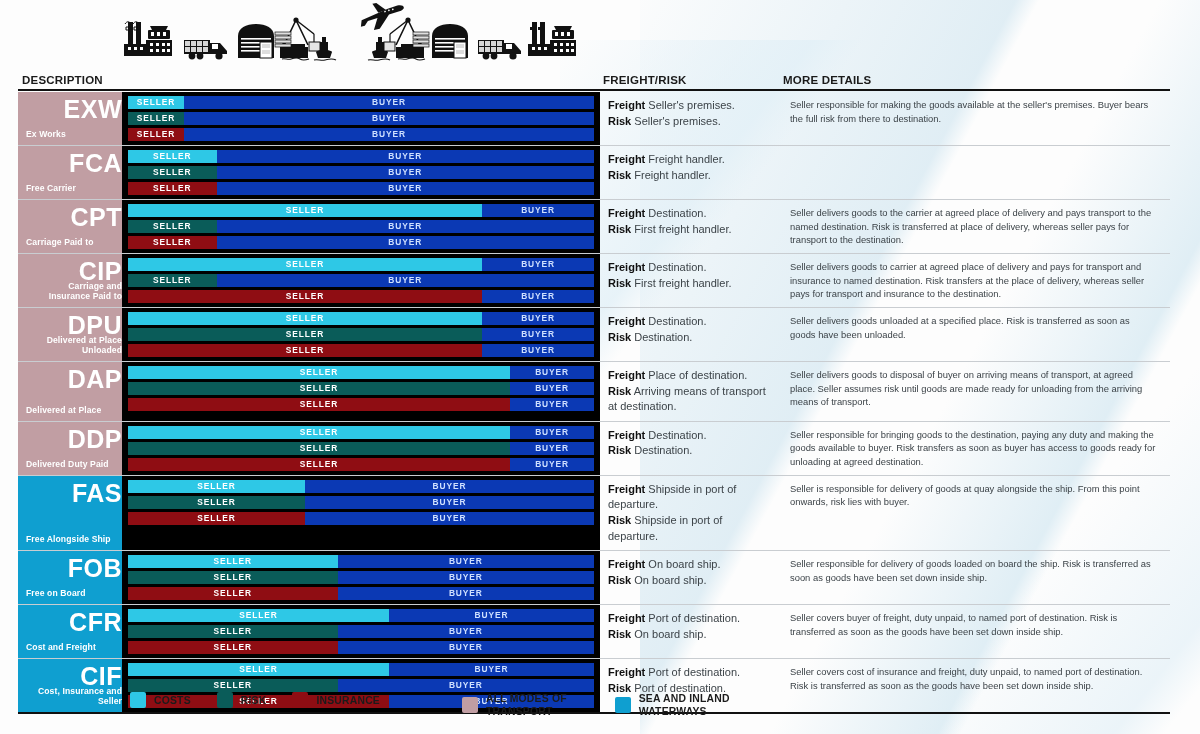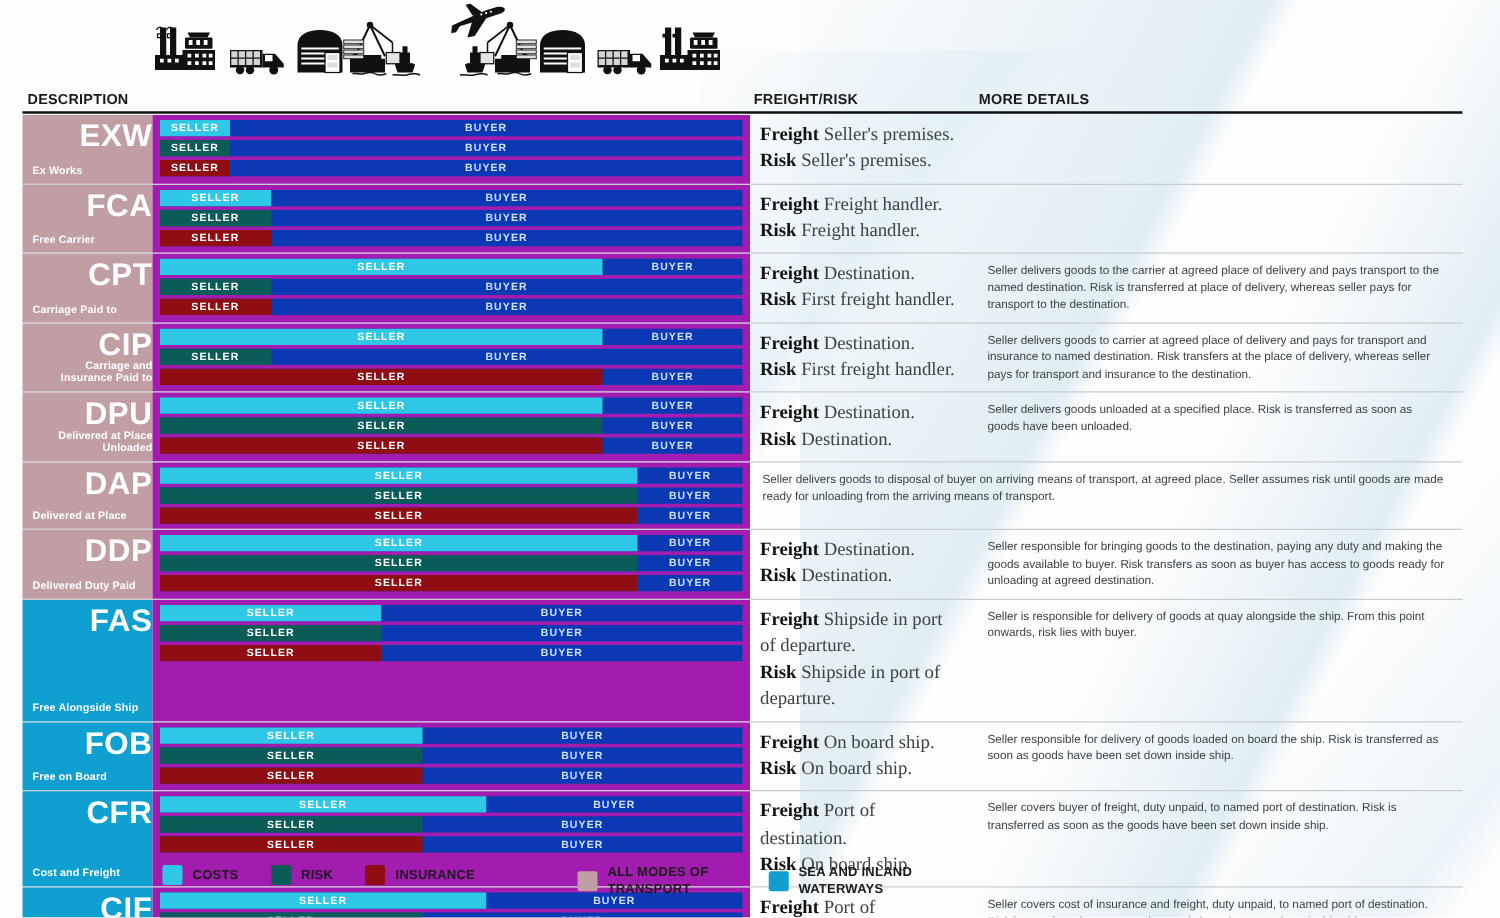--- a/index.html
+++ b/index.html
@@ -53,39 +53,39 @@
   .term.all   { background: #c19ea3; }
   .term.sea   { background: #0f9fd0; }
   .term-code  { font-size: 25px; font-weight: bold; line-height: 1.0;
                 letter-spacing: .5px; color: #ffffff; }
   .term-name  { position: absolute; left: 8px; bottom: 5px;
                 font-size: 8.6px; font-weight: bold; line-height: 1.16;
                 color: #ffffff; letter-spacing: .1px; }
 
   
   .bars { flex: 0 0 478px; width: 478px; position: relative;
-          padding: 4px 0 4px 0; background: #a21caf; }
+          padding: 4px 0 4px 0; background: #000000; }
   .barwrap { position: relative; height: 13px; margin-bottom: 3px;
              width: 466px; margin-left: 6px; }
   .barwrap:last-child { margin-bottom: 0; }
   .bar-buyer { position: absolute; left: 0; top: 0; height: 13px; width: 100%;
                background: #0b39b4; }
   .bar-seller { position: absolute; left: 0; top: 0; height: 13px; }
   .bar-seller.costs     { background: #2ec8e6; }
   .bar-seller.risk      { background: #0a5c59; }
   .bar-seller.insurance { background: #8f0d13; }
   .lbl { position: absolute; top: 0; height: 13px; line-height: 13px;
          font-size: 8.4px; font-weight: bold; letter-spacing: .9px;
          color: #ffffff; text-align: center; }
   .lbl-seller { left: 0; }
   .lbl-buyer  { color: #cfe0ff; }
 
   
   .fr { flex: 0 0 180px; width: 180px; padding: 6px 12px 6px 8px;
-        font-size: 15px; line-height: 1.42; color: #3c4348; font-family: Liberation Serif, serif; }
+        font-size: 11px; line-height: 1.42; color: #3c4348; }
   .fr b { color: #111; font-weight: bold; }
 
   
   .md { flex: 1; padding: 6px 14px 6px 10px;
         font-size: 9.4px; line-height: 1.45; color: #3c4348; }
 
   
   #legend { position: absolute; left: 130px; top: 692px; z-index: 4;
             display: flex; align-items: flex-start; }
   .leg { display: flex; align-items: center; margin-right: 26px; }
@@ -318,20 +318,21 @@
               <div class="bar-buyer"></div>
               <div class="bar-seller insurance" style="width: 12%;"></div>
               <div class="lbl lbl-seller" style="width: 12%;">SELLER</div>
               <div class="lbl lbl-buyer" style="left: 12%; width: 88%;">BUYER</div>
             </div>
           </div>
           <div class="fr">
             <div><b>Freight</b> <span>Seller's premises.</span></div>
             <div><b>Risk</b> <span>Seller's premises.</span></div>
           </div>
+          <div class="md">Seller responsible for making the goods available at the seller's premises. Buyer bears the full risk from there to destination.</div>
         </div>
         <div class="row">
           <div class="term all">
             <div class="term-code">FCA</div>
             <div class="term-name">Free Carrier</div>
           </div>
           <div class="bars">
             <div class="barwrap">
               <div class="bar-buyer"></div>
               <div class="bar-seller costs" style="width: 19%;"></div>
@@ -466,20 +467,24 @@
               <div class="bar-seller risk" style="width: 82%;"></div>
               <div class="lbl lbl-seller" style="width: 82%;">SELLER</div>
               <div class="lbl lbl-buyer" style="left: 82%; width: 18%;">BUYER</div>
             </div>
             <div class="barwrap">
               <div class="bar-buyer"></div>
               <div class="bar-seller insurance" style="width: 82%;"></div>
               <div class="lbl lbl-seller" style="width: 82%;">SELLER</div>
               <div class="lbl lbl-buyer" style="left: 82%; width: 18%;">BUYER</div>
             </div>
+          </div>
+          <div class="fr">
+            <div><b>Freight</b> <span>Place of destination.</span></div>
+            <div><b>Risk</b> <span>Arriving means of transport at destination.</span></div>
           </div>
           <div class="md">Seller delivers goods to disposal of buyer on arriving means of transport, at agreed place. Seller assumes risk until goods are made ready for unloading from the arriving means of transport.</div>
         </div>
         <div class="row">
           <div class="term all">
             <div class="term-code">DDP</div>
             <div class="term-name">Delivered Duty Paid</div>
           </div>
           <div class="bars">
             <div class="barwrap">

